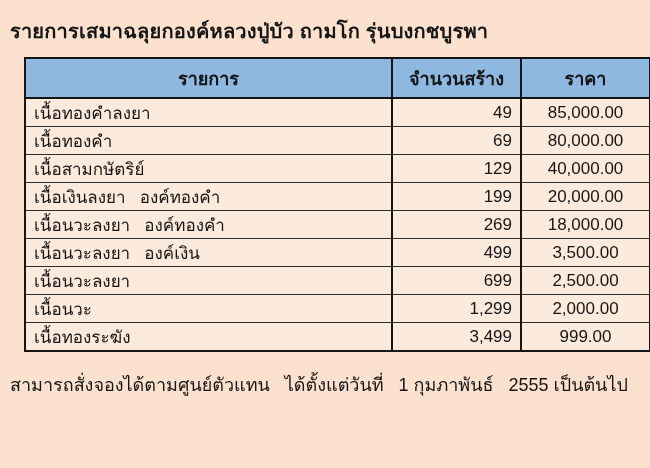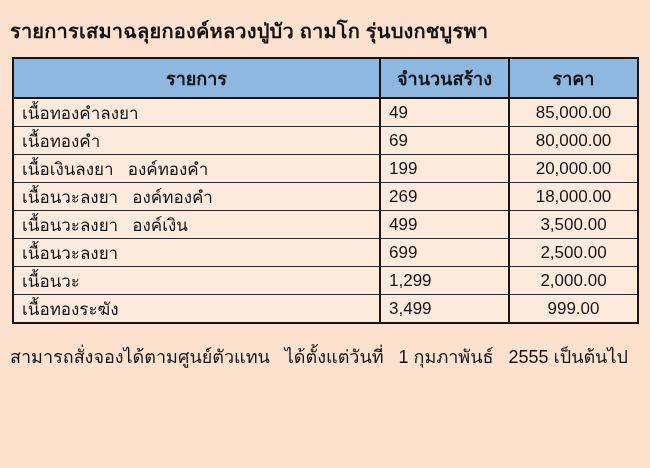--- a/index.html
+++ b/index.html
@@ -20,21 +20,21 @@
     font-weight: bold;
     margin: 0;
     padding: 15px 8px 10px 10px;
     letter-spacing: 0.2px;
     white-space: pre;
     border-radius: 24px;
   }
   table.price-table {
     border-collapse: collapse;
     table-layout: fixed;
-    margin-left: 12px;
+    margin-left: 24px;
     width: 625px;
     border: 2px solid #151515;
   }
   col.c-item { width: 367px; }
   col.c-qty  { width: 129px; }
   col.c-price{ width: 129px; }
   table.price-table th {
     background: #8FB8E0;
     border: 2px solid #151515;
     height: 40px;
@@ -49,21 +49,21 @@
     border-right: 2px solid #151515;
     border-top: 1px solid #2b2b2b;
     border-bottom: 1px solid #2b2b2b;
     height: 24px;
     font-size: 17px;
     padding: 0 8px;
     white-space: pre;
     overflow: hidden;
   }
   td.cell-item  { text-align: left;  padding-left: 8px; }
-  td.cell-qty   { text-align: left; padding-right: 12px; }
+  td.cell-qty   { text-align: right; padding-right: 12px; }
   td.cell-price { text-align: center; padding-right: 10px; }
   .doc-footer {
     font-size: 18px;
     margin: 0;
     padding: 18px 8px 0 10px;
     white-space: pre;
   }
 </style>
 </head>
 <body>
@@ -89,20 +89,25 @@
     <td class="cell-qty">49</td>
     <td class="cell-price">85,000.00</td>
   </tr>
 
   <tr>
     <td class="cell-item">เนื้อทองคำ</td>
     <td class="cell-qty">69</td>
     <td class="cell-price">80,000.00</td>
   </tr>
 
+  <tr>
+    <td class="cell-item">เนื้อสามกษัตริย์</td>
+    <td class="cell-qty">129</td>
+    <td class="cell-price">40,000.00</td>
+  </tr>
 
   <tr>
     <td class="cell-item">เนื้อเงินลงยา   องค์ทองคำ</td>
     <td class="cell-qty">199</td>
     <td class="cell-price">20,000.00</td>
   </tr>
 
 
 
 

